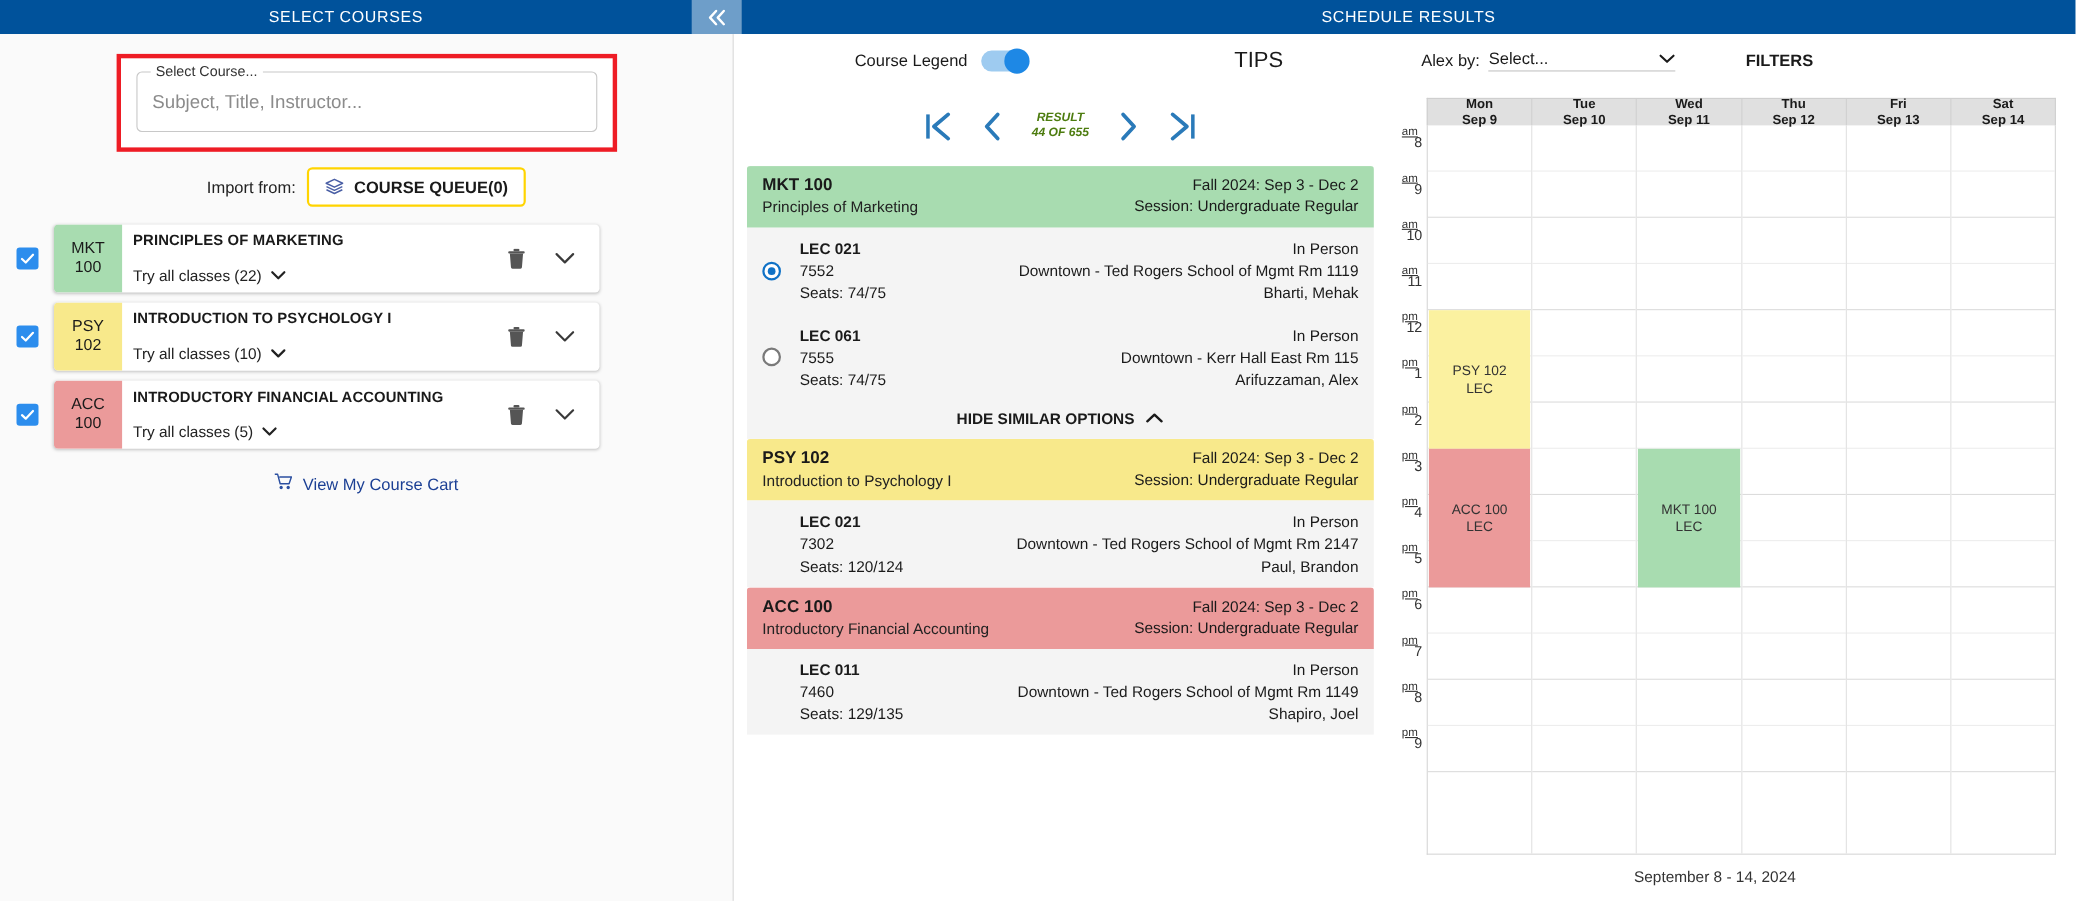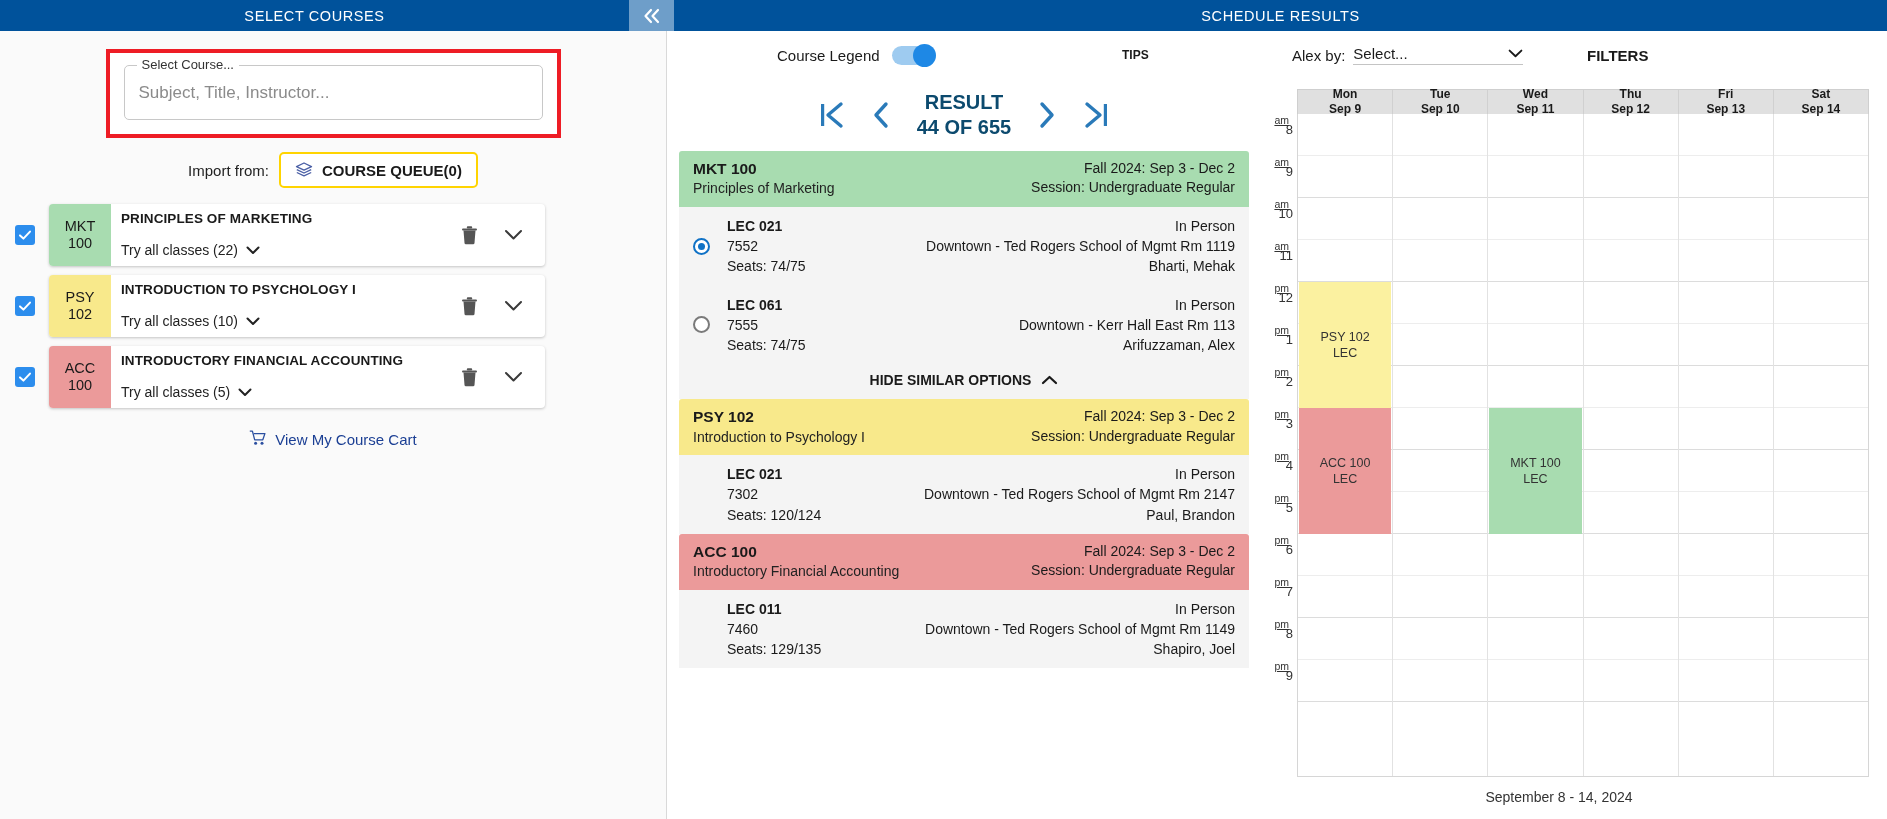--- a/index.html
+++ b/index.html
@@ -109,38 +109,38 @@
   }
   .legend-group { display: flex; align-items: center; gap: 12px; }
   .legend-label { font-size: 15px; color: #1a1a1a; }
   .toggle {
     width: 42px; height: 19px; border-radius: 11px; background: #9ecbf0; position: relative; cursor: pointer;
   }
   .toggle .knob {
     position: absolute; right: -2px; top: -2px; width: 23px; height: 23px;
     border-radius: 50%; background: #1e88e5;
   }
-  .tips { position:absolute; left: 455px; font-size: 12px; font-weight: bold; color: #1a1a1a; cursor: pointer; }
+  .tips { position:absolute; left: 455px; font-size: 20px; font-weight: normal; color: #1a1a1a; cursor: pointer; }
   .sortby { position: absolute; left: 625px; display: flex; align-items: center; gap: 8px; font-size: 15px; color: #1a1a1a; }
   .sort-select {
     display: flex; align-items: center; justify-content: space-between;
     width: 170px; border-bottom: 1px solid #c4c4c4; padding-bottom: 2px; cursor: pointer;
   }
   .sort-select .caret { font-size: 13px; color: #222; }
   .filters { position: absolute; left: 920px; font-size: 15px; font-weight: bold; color: #1a1a1a; cursor: pointer; }
 
   .results-body { flex: 1; display: flex; min-height: 0; }
   .results-col { width: 582px; flex: 0 0 582px; padding: 0 0 0 12px; }
 
   .result-nav {
     display: flex; align-items: center; justify-content: center; gap: 26px;
     height: 72px; color: #2a7ab9;
   }
   .nav-ico { cursor: pointer; display:flex; align-items:center; }
-  .result-count { text-align: center; font-size: 20px; color: #0c4a6e; line-height: 1.25; font-weight: 600; }
+  .result-count { text-align: center; font-size: 11px; color: #4d7c0f; line-height: 1.25; font-weight: 600; font-style: italic; }
 
   .course-result { margin-bottom: 0; border-radius: 3px 3px 0 0; overflow: hidden; }
   .cr-header { display: flex; justify-content: space-between; padding: 8px 14px 9px; }
   .cr-code { font-size: 15.5px; font-weight: bold; color: #1a1a1a; line-height: 1.3; }
   .cr-name { font-size: 14px; color: #222; line-height: 1.3; }
   .cr-right { text-align: right; font-size: 14px; color: #1a1a1a; line-height: 1.38; }
 
   .section-rows { background: #f4f4f4; }
   .sec-row { display: flex; padding: 9px 14px 9px 14px; }
   .sec-radio-col { width: 34px; flex: 0 0 34px; display: flex; align-items: center; justify-content: flex-start; }
@@ -444,21 +444,21 @@
                 <div class="sec-radio-col">
                   <span class="radio"></span>
                 </div>
                 <div class="sec-left">
                   <div class="lec">LEC 061</div>
                   <div>7555</div>
                   <div>Seats: 74/75</div>
                 </div>
                 <div class="sec-right">
                   <div>In Person</div>
-                  <div>Downtown - Kerr Hall East Rm 113</div>
+                  <div>Downtown - Kerr Hall East Rm 115</div>
                   <div>Arifuzzaman, Alex</div>
                 </div>
               </div>
               <div class="hide-similar">
                 <span>HIDE SIMILAR OPTIONS</span>
                 <svg width="17" height="10" viewBox="0 0 17 10">
                   <path d="M2 8 L8.5 2 L15 8" fill="none" stroke="#1a1a1a" stroke-width="2.2" stroke-linecap="round" stroke-linejoin="round"></path>
                 </svg>
               </div>
             </div>

